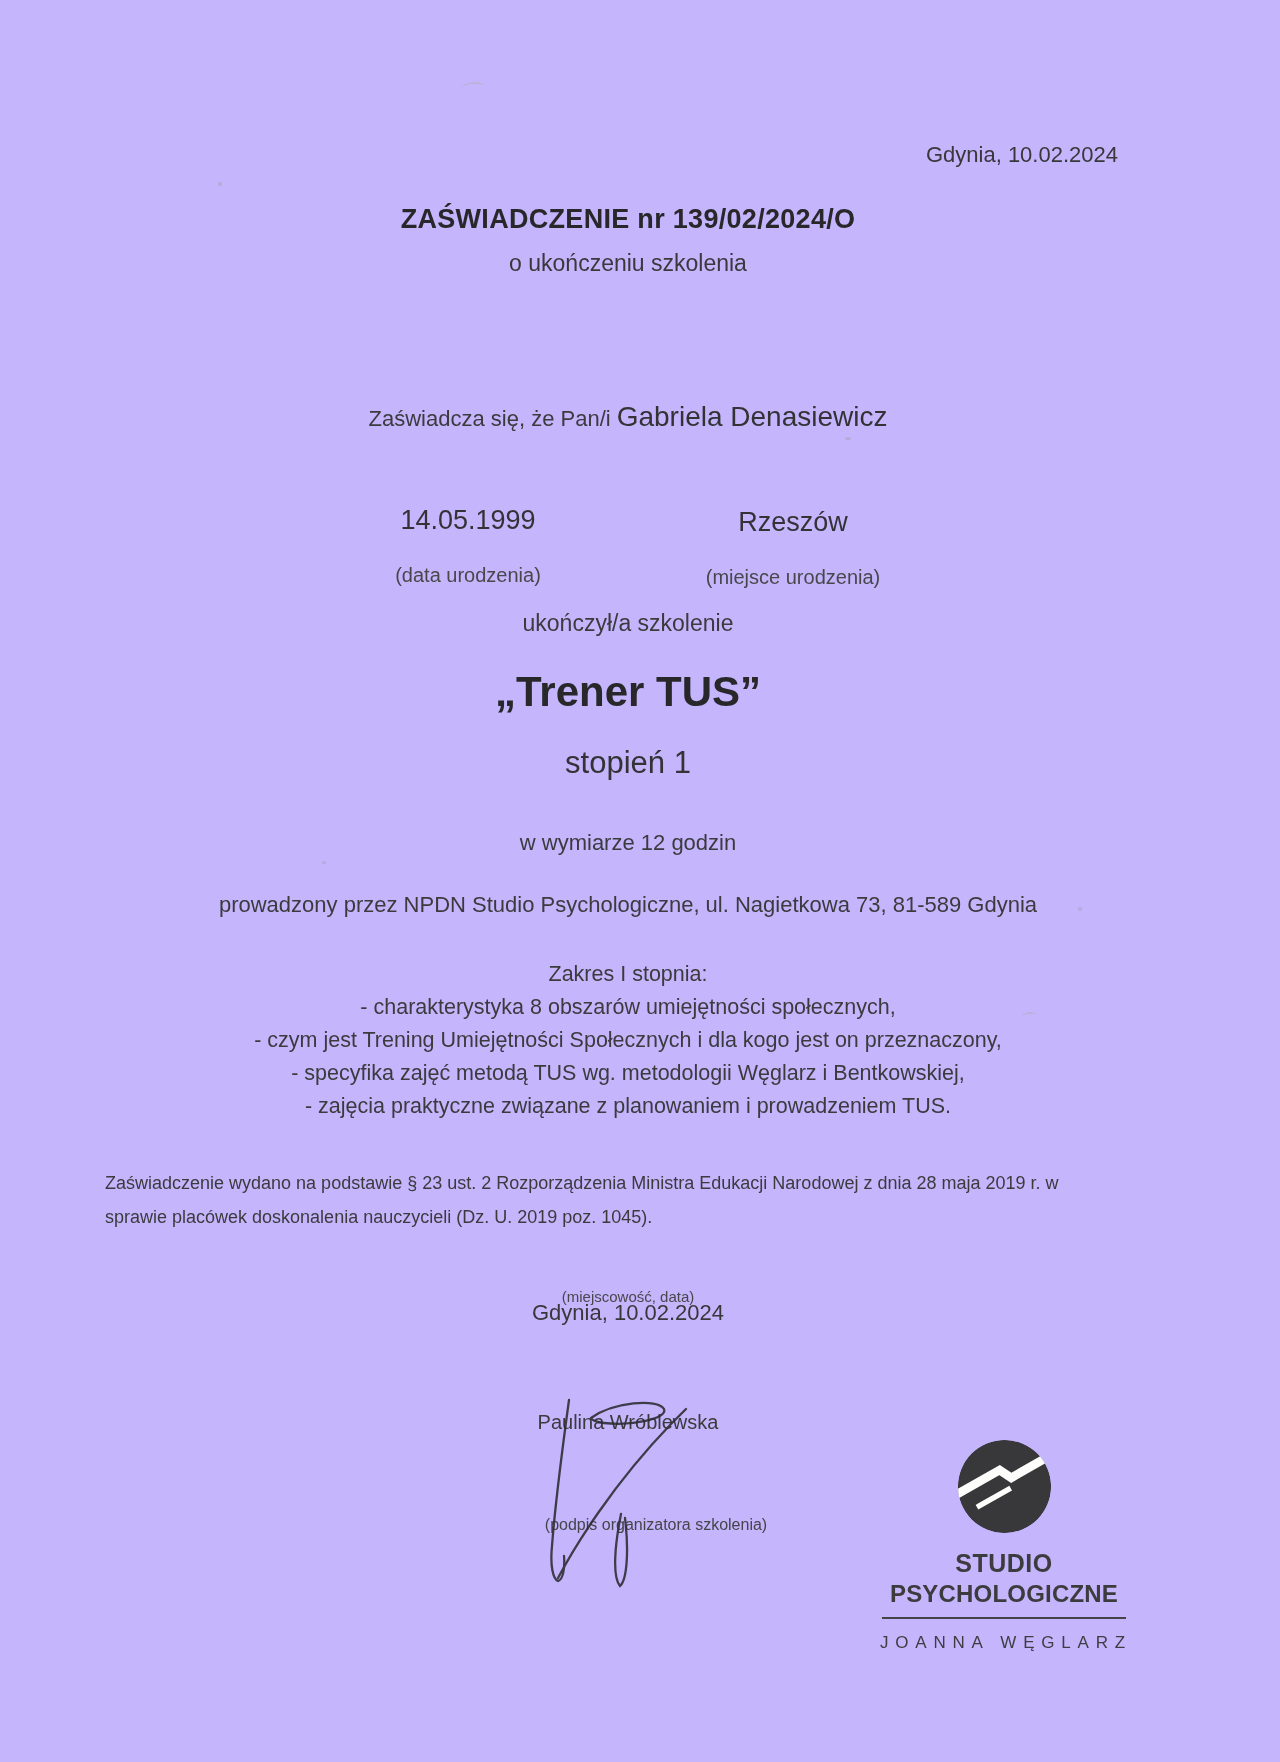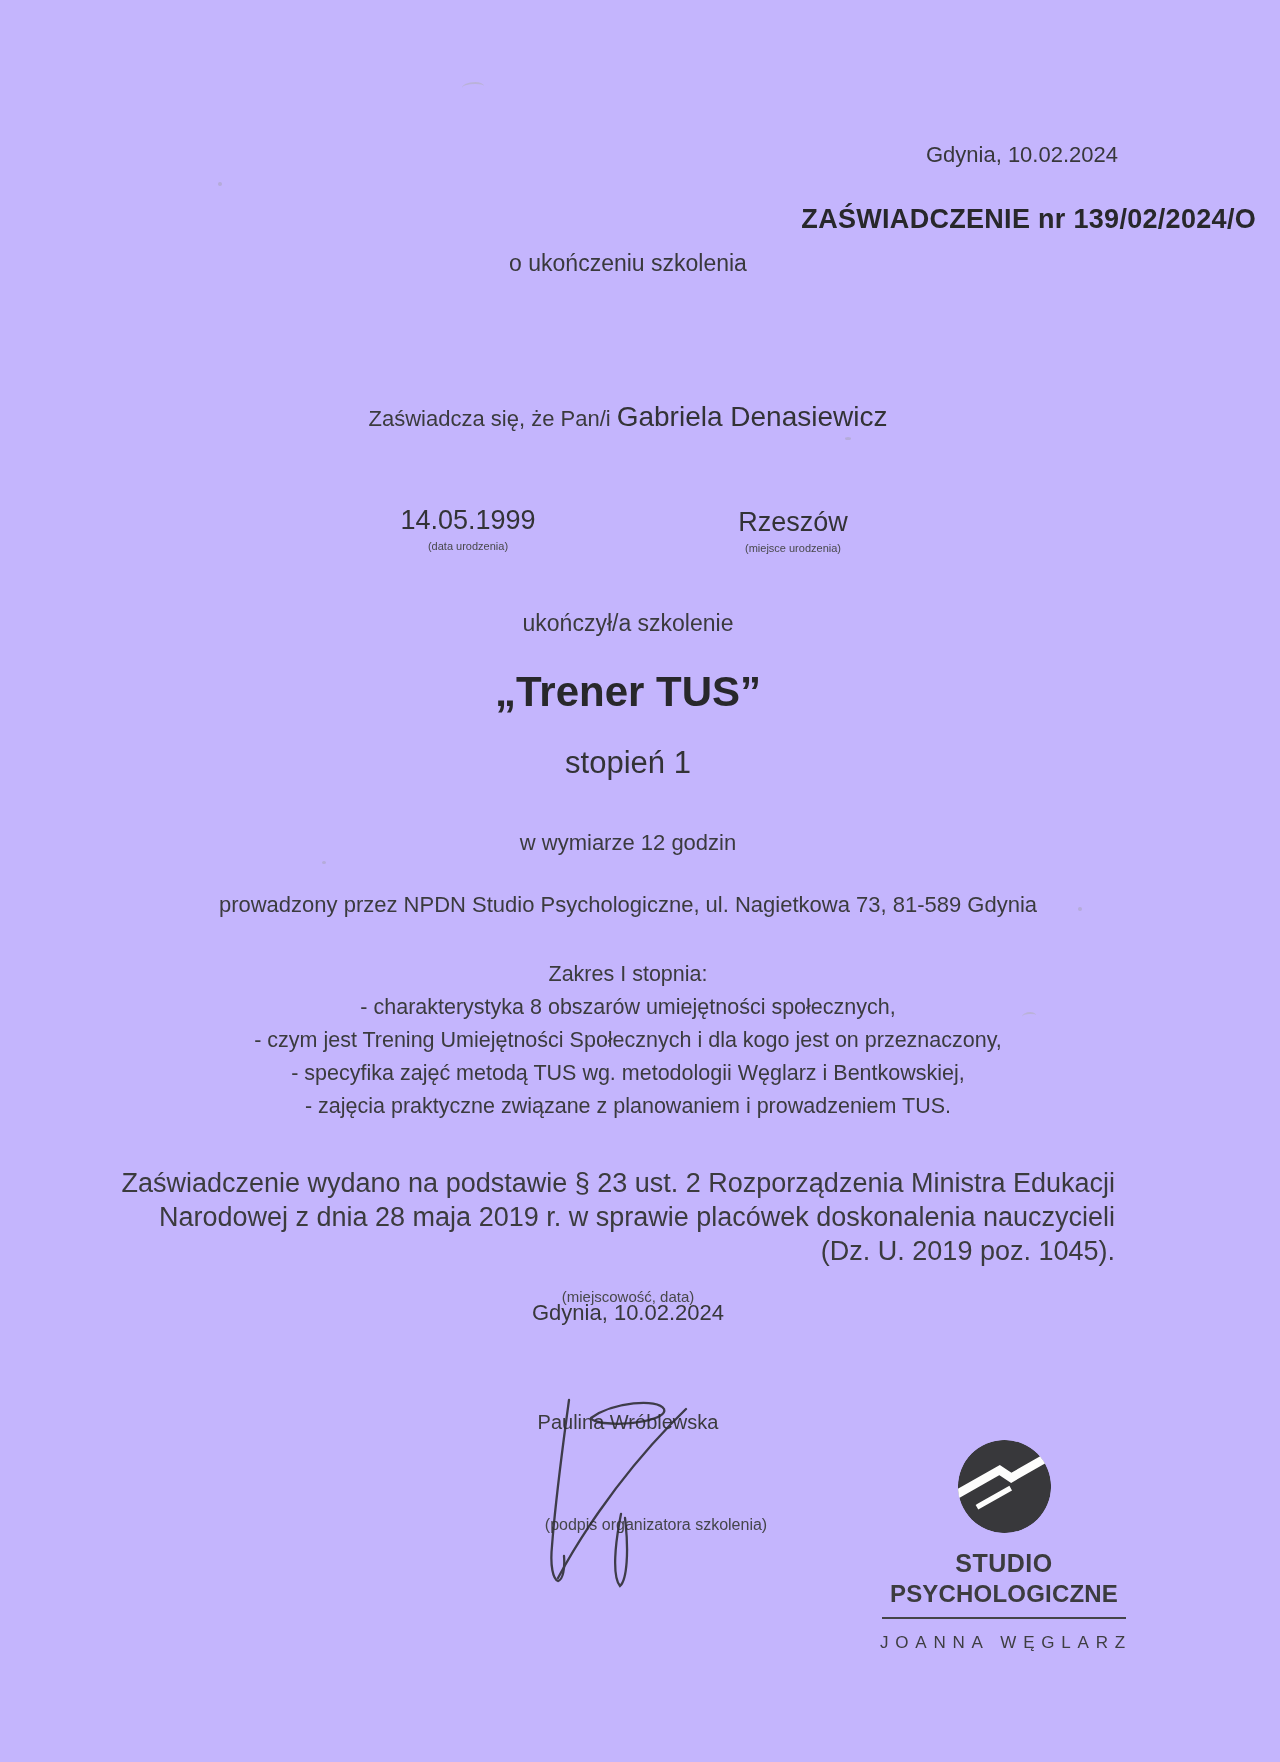--- a/index.html
+++ b/index.html
@@ -10,41 +10,41 @@
     background:#c4b5fd;
     font-family:"Liberation Sans", sans-serif;
     color:#3d3d40;
     overflow:hidden;
   }
   .abs{position:absolute;}
   .centercol{left:0;width:1256px;text-align:center;}
   
   .date-top{top:142px;right:162px;font-size:22px;color:#38383b;}
   
-  .cert-title{top:204px;font-size:27px;font-weight:bold;color:#28282b;letter-spacing:.3px;text-align:right;}
+  .cert-title{top:204px;font-size:27px;font-weight:bold;color:#28282b;letter-spacing:.3px;}
   .cert-subtitle{top:250px;font-size:23px;color:#39393c;}
   
   .intro-line{top:401px;font-size:22px;color:#3b3b3e;}
   .intro-line .big-name{font-size:28px;color:#333336;margin-left:6px;}
   .name-label{top:445px;font-size:15px;color:#48484b;}
   .birth-col{text-align:center;}
   .birth-left{top:505px;left:348px;width:240px;}
   .birth-right{top:507px;left:668px;width:250px;}
   .birth-value{font-size:27px;color:#333336;}
-  .birth-label{font-size:11px;color:#48484b;margin-top:4px;}
+  .birth-label{font-size:20px;color:#48484b;margin-top:28px;}
   
   .completed-line{top:610px;font-size:23px;color:#3b3b3e;}
   .course-title{top:668px;font-size:42px;font-weight:bold;color:#28282b;}
   .course-level{top:745px;font-size:31px;color:#333336;}
   .course-duration{top:830px;font-size:22px;color:#3b3b3e;}
   .course-provider{top:892px;font-size:22px;color:#3b3b3e;}
   
   .scope-block{top:958px;font-size:21.5px;line-height:33px;color:#3b3b3e;}
   
-  .legal-text{top:1166px;left:105px;width:1010px;text-align:right;font-size:27px;line-height:34px;color:#3b3b3e;}
+  .legal-text{top:1166px;left:105px;width:1010px;text-align:left;font-size:18px;line-height:34px;color:#3b3b3e;}
   
   .issue-place{top:1300px;font-size:22px;color:#38383b;}
   .issue-label{top:1288px;font-size:15px;color:#48484b;}
   
   .sig-name{top:1411px;font-size:20px;color:#3b3b3e;}
   .sig-role{top:1462px;font-size:17px;color:#45454a;}
   .sig-org{top:1486px;font-size:18px;color:#3c3c40;}
   .sig-org .dotted{border-bottom:2px dotted #55555a;padding:0 4px 2px 4px;}
   .sig-label{top:1516px;font-size:16px;color:#45454a;margin-left:28px;}
   .sig-scribble{left:495px;top:1396px;width:230px;height:200px;}

